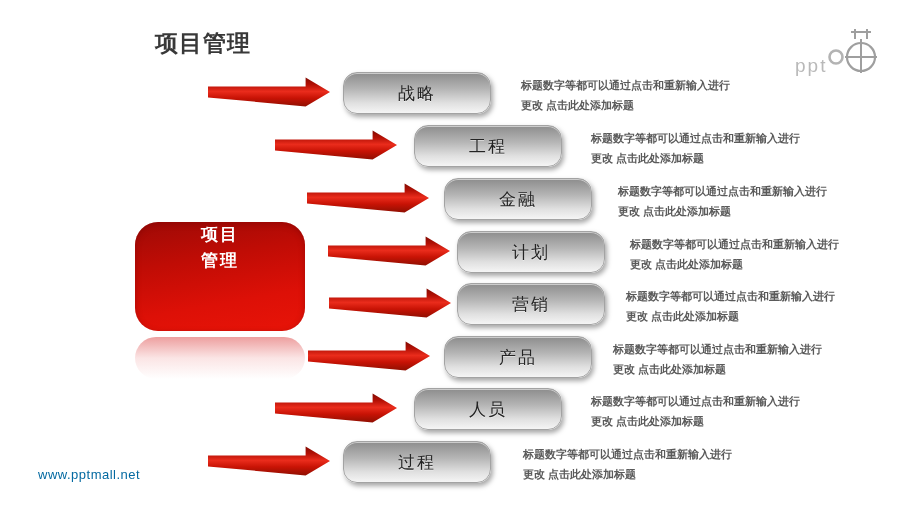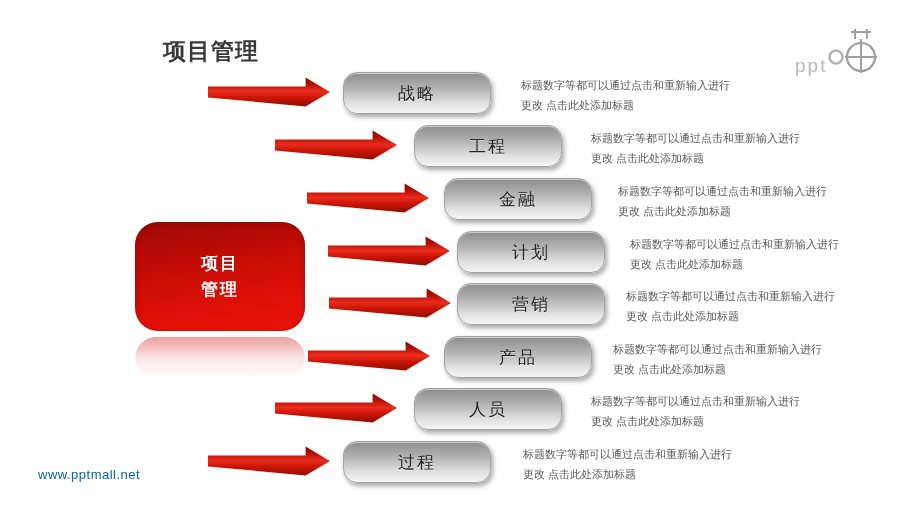--- a/index.html
+++ b/index.html
@@ -2,32 +2,32 @@
 <html><head>
 <meta charset="utf-8">
 <style>
   html,body{margin:0;padding:0;background:#fff;}
   .slide{
     position:relative;width:900px;height:506px;background:#ffffff;overflow:hidden;
     font-family:"Liberation Sans", sans-serif;
   }
   
   .title{
-    position:absolute;left:155px;top:28px;margin:8px;
+    position:absolute;left:155px;top:28px;margin:0;
     font-size:23px;font-weight:bold;color:#383838;letter-spacing:1px;
   }
   
   .logo{position:absolute;left:795px;top:26px;display:flex;align-items:flex-end;}
   .logo-text{font-size:19px;color:#b9b9b9;letter-spacing:2px;line-height:1;padding-bottom:3px;}
   
   .redbox{
     position:absolute;left:135px;top:222px;width:170px;height:109px;border-radius:23px;
     background:linear-gradient(170deg,#9e0a06 0%,#c00c05 35%,#dd1007 70%,#e81408 100%);
     box-shadow:inset 0 2px 6px rgba(120,0,0,.45);
-    display:flex;flex-direction:column;align-items:center;justify-content:center;
+    display:flex;flex-direction:column;align-items:center;justify-content:flex-start;
     color:#ffffff;font-size:17px;font-weight:bold;line-height:26px;letter-spacing:2px;
     text-align:center;
   }
   .red-reflection{
     position:absolute;left:135px;top:337px;width:170px;height:42px;border-radius:23px;
     background:linear-gradient(180deg,rgba(222,80,80,.55) 0%,rgba(238,150,150,.25) 50%,rgba(255,255,255,0) 100%);
   }
   
   .row{position:absolute;left:0;top:0;}
   .arrow{
@@ -41,21 +41,21 @@
     top:var(--t);left:var(--b);
     background:linear-gradient(180deg,#8d8d8d 0%,#b5b5b5 40%,#e0e0e0 75%,#f5f5f5 100%);
     border:1px solid #a3a3a3;
     box-shadow:2px 3px 5px rgba(0,0,0,.35), inset 0 1px 0 rgba(255,255,255,.55);
     display:flex;align-items:center;justify-content:center;
     font-size:17px;color:#242424;letter-spacing:2px;
     text-shadow:0 1px 0 rgba(255,255,255,.45);
   }
   .desc{
     position:absolute;top:calc(var(--t) + 3px);left:var(--d);
-    font-size:11px;color:#5a5a5a;line-height:20px;white-space:nowrap;
+    font-size:11px;color:#5a5a5a;line-height:20px;white-space:nowrap;font-weight:bold;
   }
   
   .row0{--t:72px; --b:343px;--a:208px;--d:521px}
   .row1{--t:125px;--b:414px;--a:275px;--d:591px}
   .row2{--t:178px;--b:444px;--a:307px;--d:618px}
   .row3{--t:231px;--b:457px;--a:328px;--d:630px}
   .row4{--t:283px;--b:457px;--a:329px;--d:626px}
   .row5{--t:336px;--b:444px;--a:308px;--d:613px}
   .row6{--t:388px;--b:414px;--a:275px;--d:591px}
   .row7{--t:441px;--b:343px;--a:208px;--d:523px}

